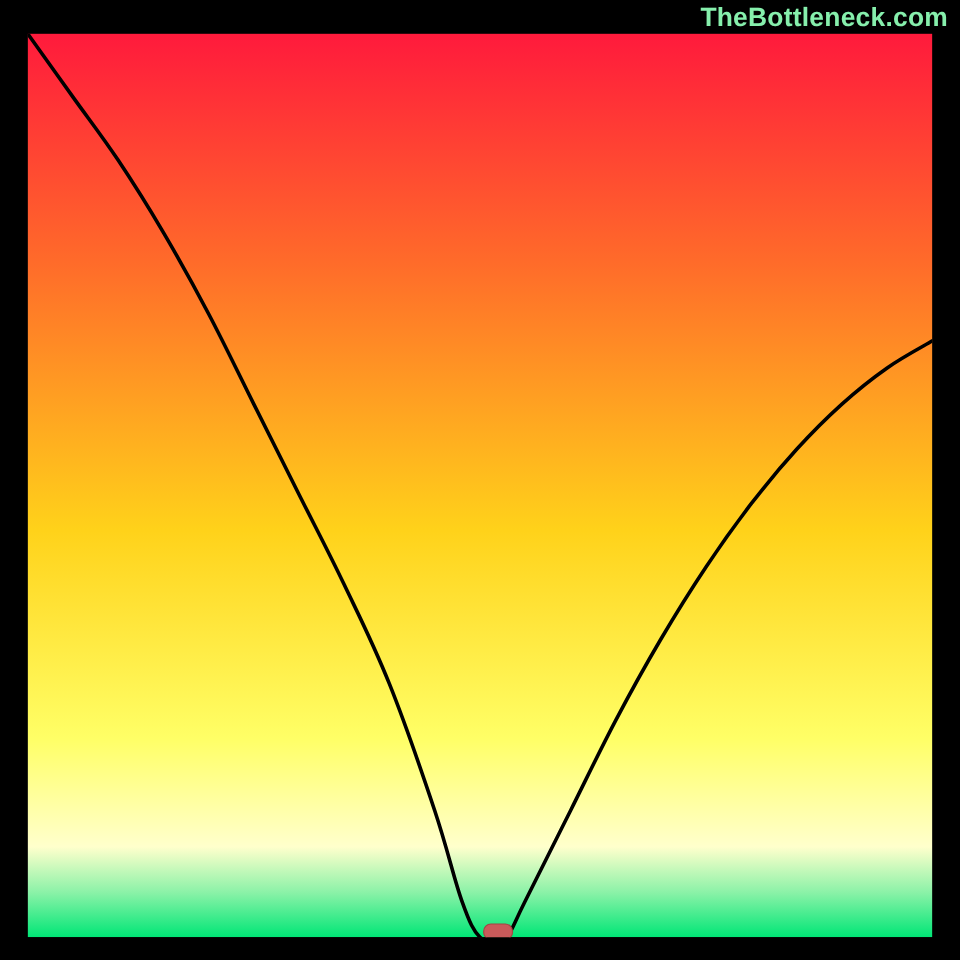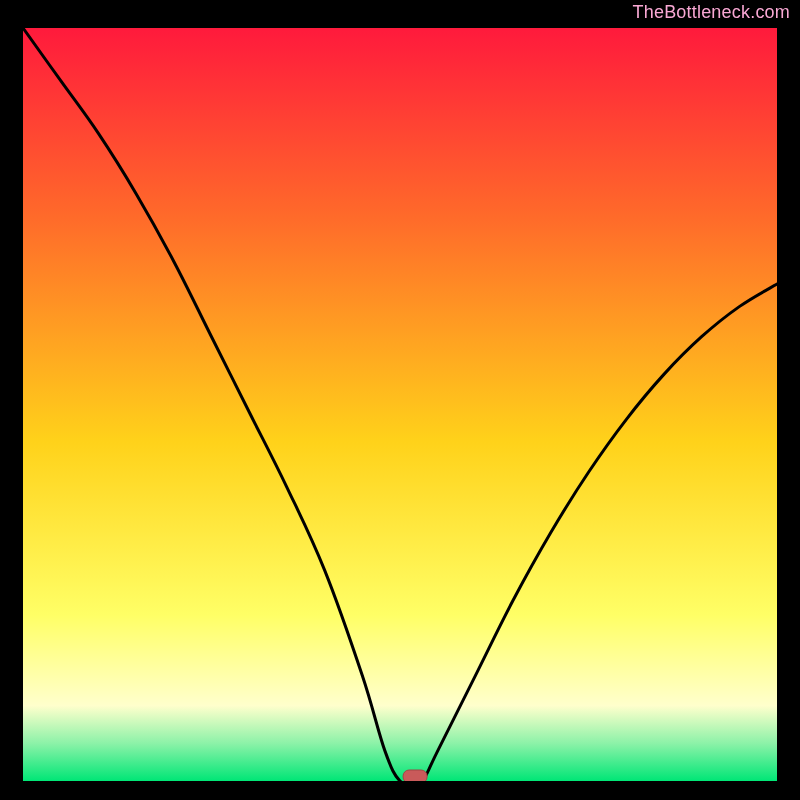--- a/index.html
+++ b/index.html
@@ -14,23 +14,23 @@
   .frame {
     position: relative;
     width: 800px;
     height: 800px;
     background: #000;
   }
   .watermark {
     position: absolute;
     top: 2px;
     right: 10px;
-    color: #f9a8d4;
-    font-size: 18px;
-    font-weight: 400;
+    color: #86efac;
+    font-size: 22px;
+    font-weight: 700;
     letter-spacing: 0.2px;
     user-select: none;
   }
   .plot-wrap {
     position: absolute;
     left: 23px;
     top: 28px;
     width: 754px;
     height: 753px;
   }

